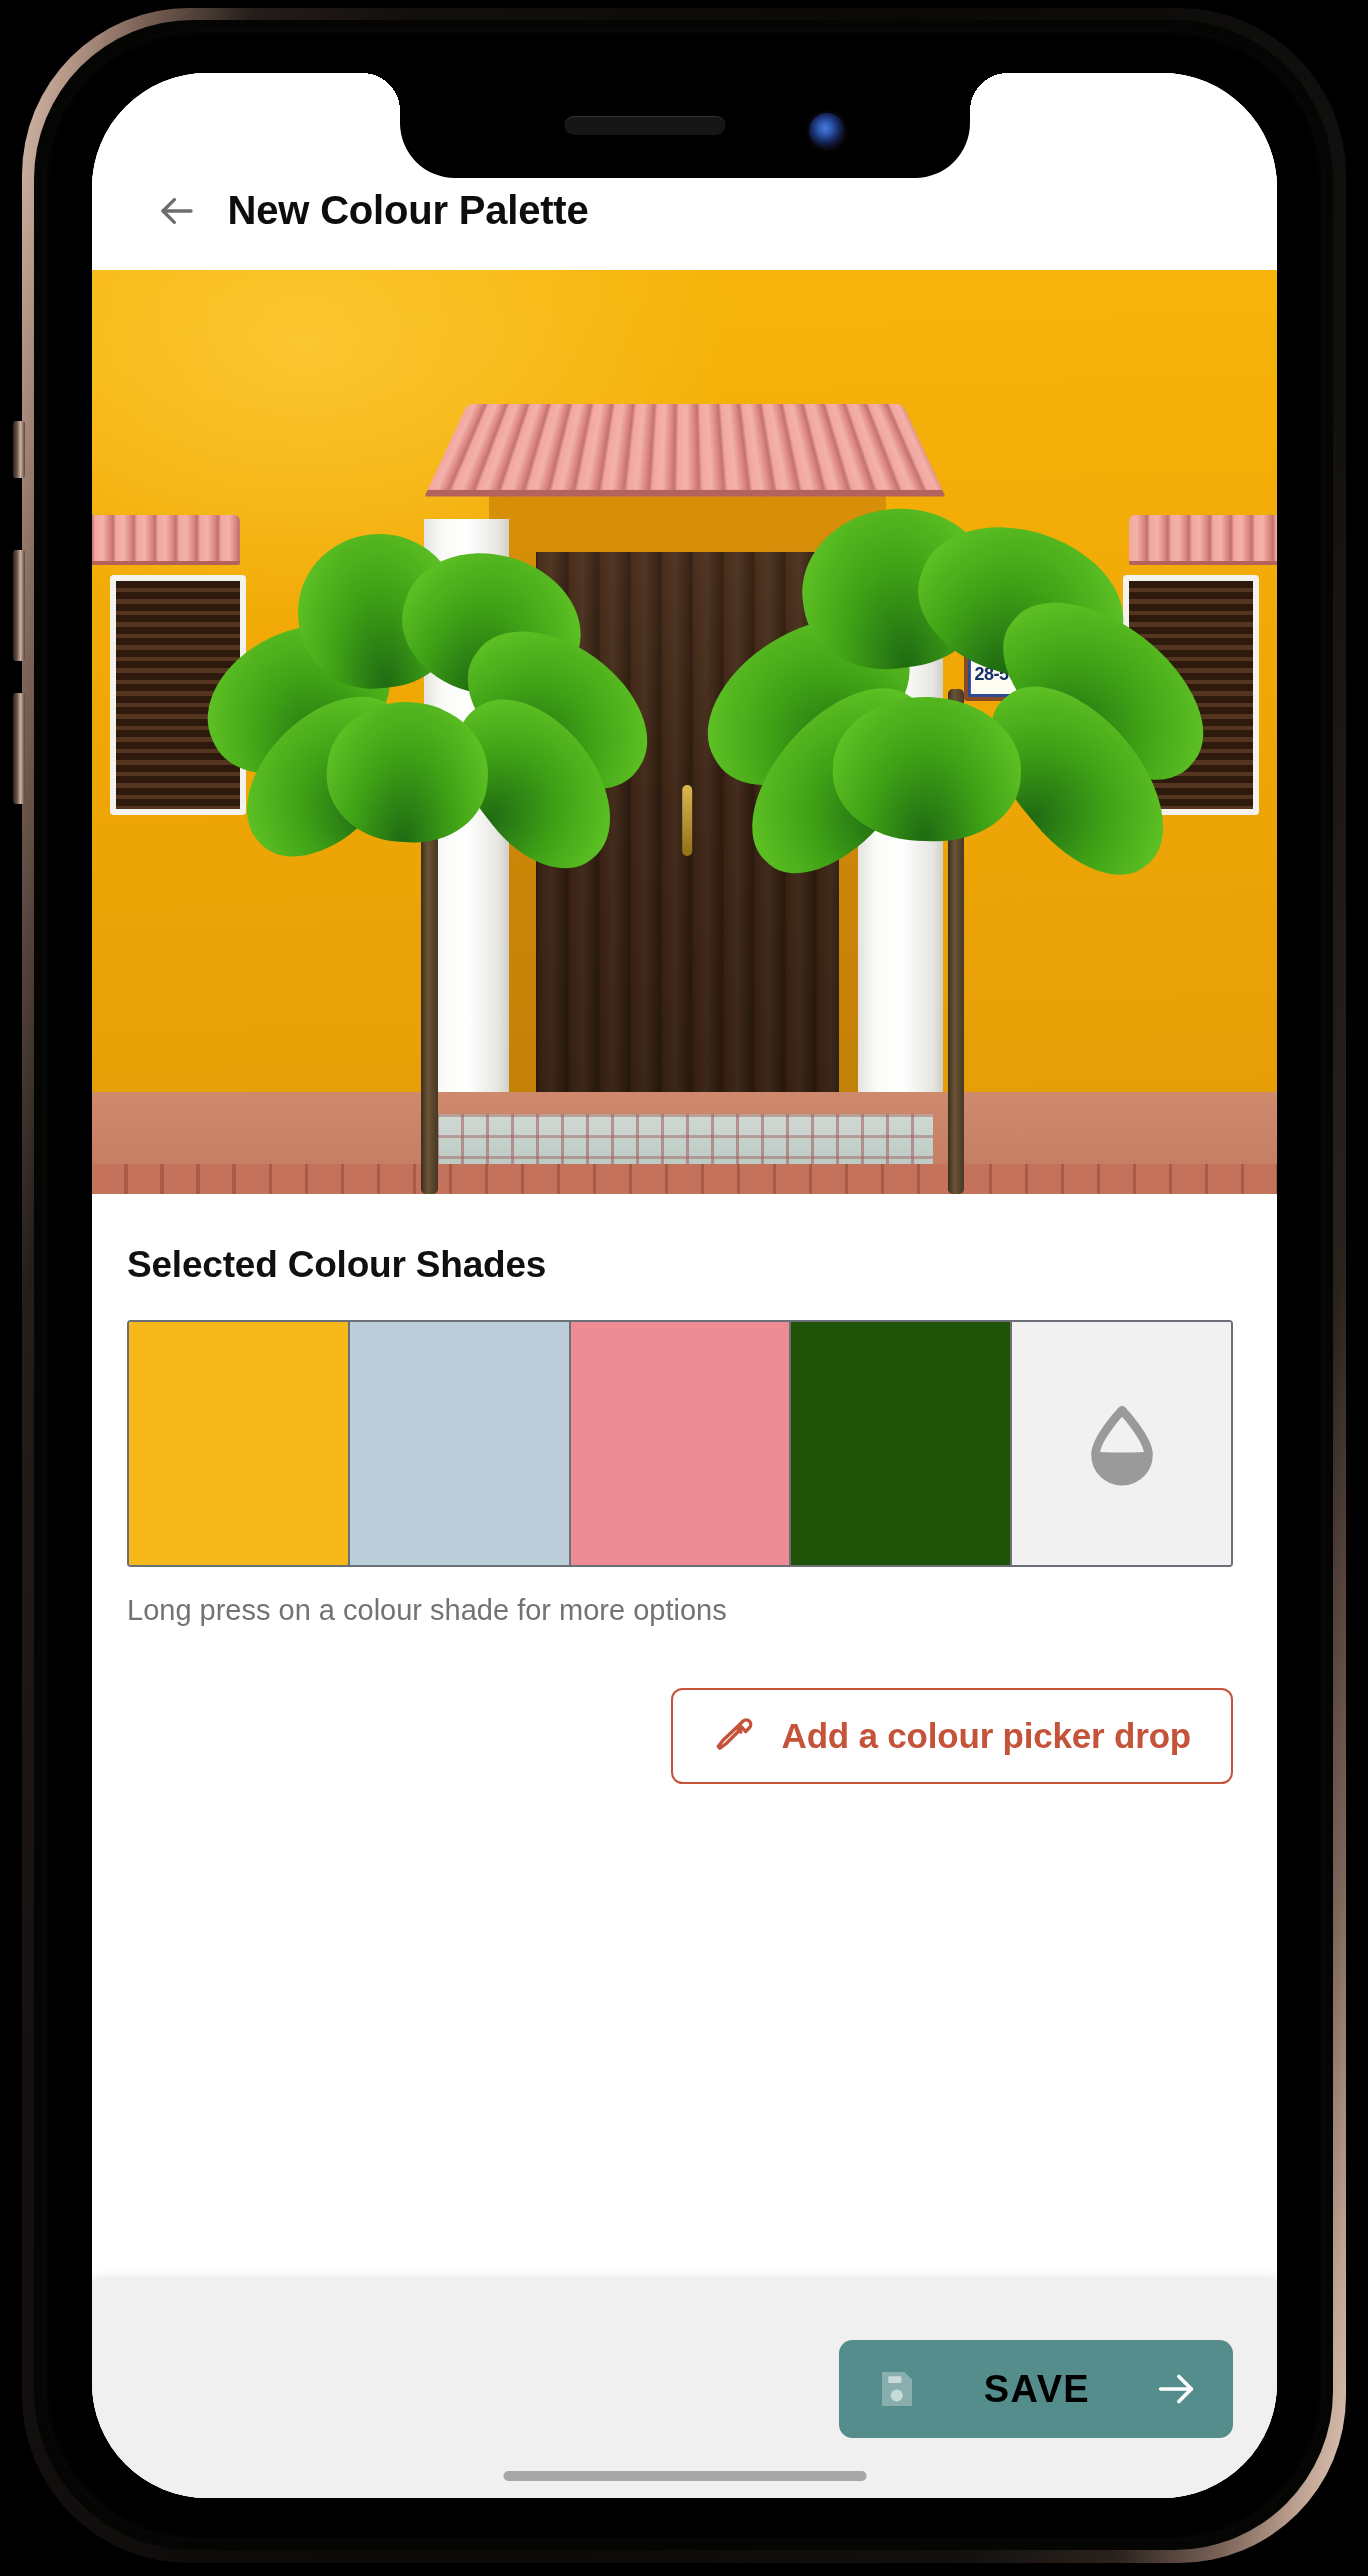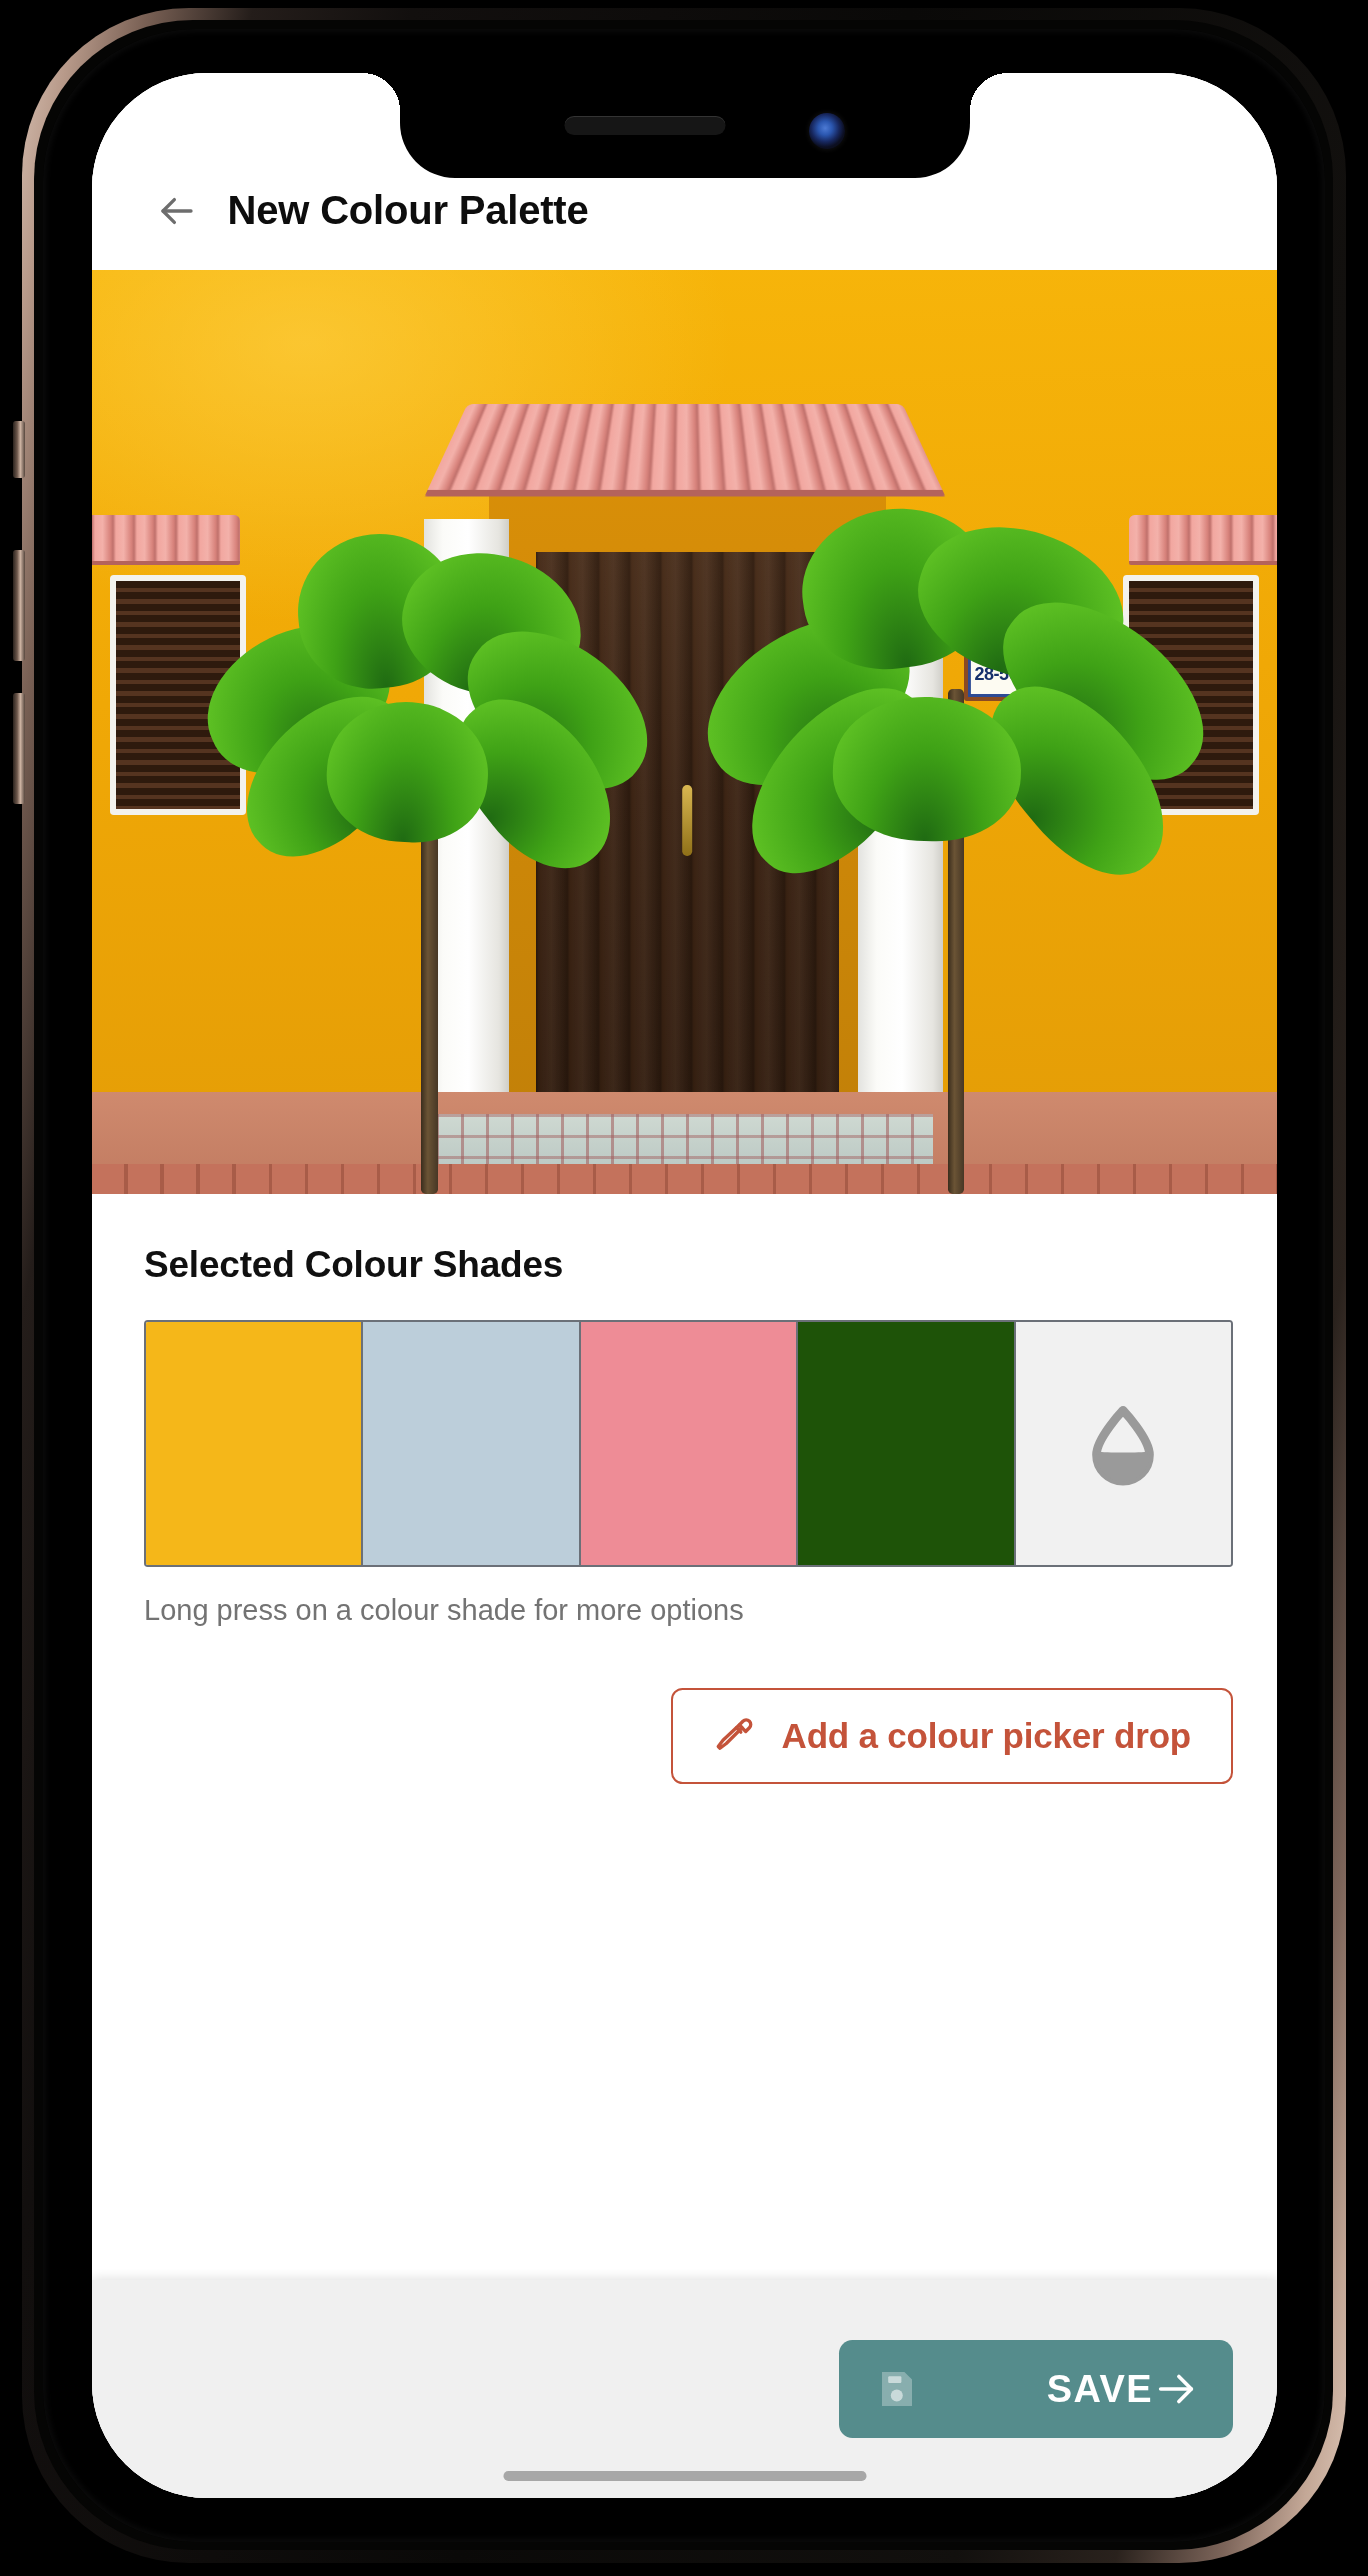--- a/index.html
+++ b/index.html
@@ -222,21 +222,21 @@
   
   .palm { position: absolute; }
   .palm-trunk { position: absolute; bottom: 0; width: 16.3px;
     background: linear-gradient(90deg,#3a2d1d,#6b5435 40%,#473725 100%);
     border-radius: 4.8px; }
   .frond { position: absolute; border-radius: 50% 50% 46% 46%;
     background: radial-gradient(ellipse at 50% 100%, #1f6a12 0%, #3fa216 45%, #6ccf2a 100%);
   }
 
   
-  .section { padding: 50px 44px 0 52px; background: #fff; }
+  .section { padding: 50px 44px 0 35px; background: #fff; }
   .section-title { font-size: 37px; font-weight: 700; color: #101010; letter-spacing: -0.2px; }
 
   .swatch-strip {
     margin-top: 34px;
     display: flex;
     height: 247px;
     border: 2.9px solid #6b7078;
     border-radius: 3.8px;
     overflow: hidden;
   }
@@ -279,22 +279,22 @@
     display: inline-flex; align-items: center;
     gap: 0;
     background: #558c8c;
     border-radius: 13.4px;
     padding: 25px 34px;
     min-width: 394px;
     cursor: pointer;
   }
   .save-btn .save-icon { width: 48px; height: 48px; flex: 0 0 auto; }
   .save-btn .save-label {
-    flex: 1 1 auto; text-align: right;
-    font-size: 38px; font-weight: 700; color: #ffffff; letter-spacing: 1.4px;
+    flex: 1 1 auto; text-align: center;
+    font-size: 38px; font-weight: 700; color: #000000; letter-spacing: 1.4px;
   }
   .save-btn .save-arrow { width: 46px; height: 46px; flex: 0 0 auto; }
 
   
   .home-ind {
     position: absolute; left: 50%; bottom: 17px; transform: translateX(-50%);
     width: 363px; height: 9.6px; border-radius: 4.8px; background: rgba(0,0,0,0.30);
     z-index: 30;
   }
 </style>

